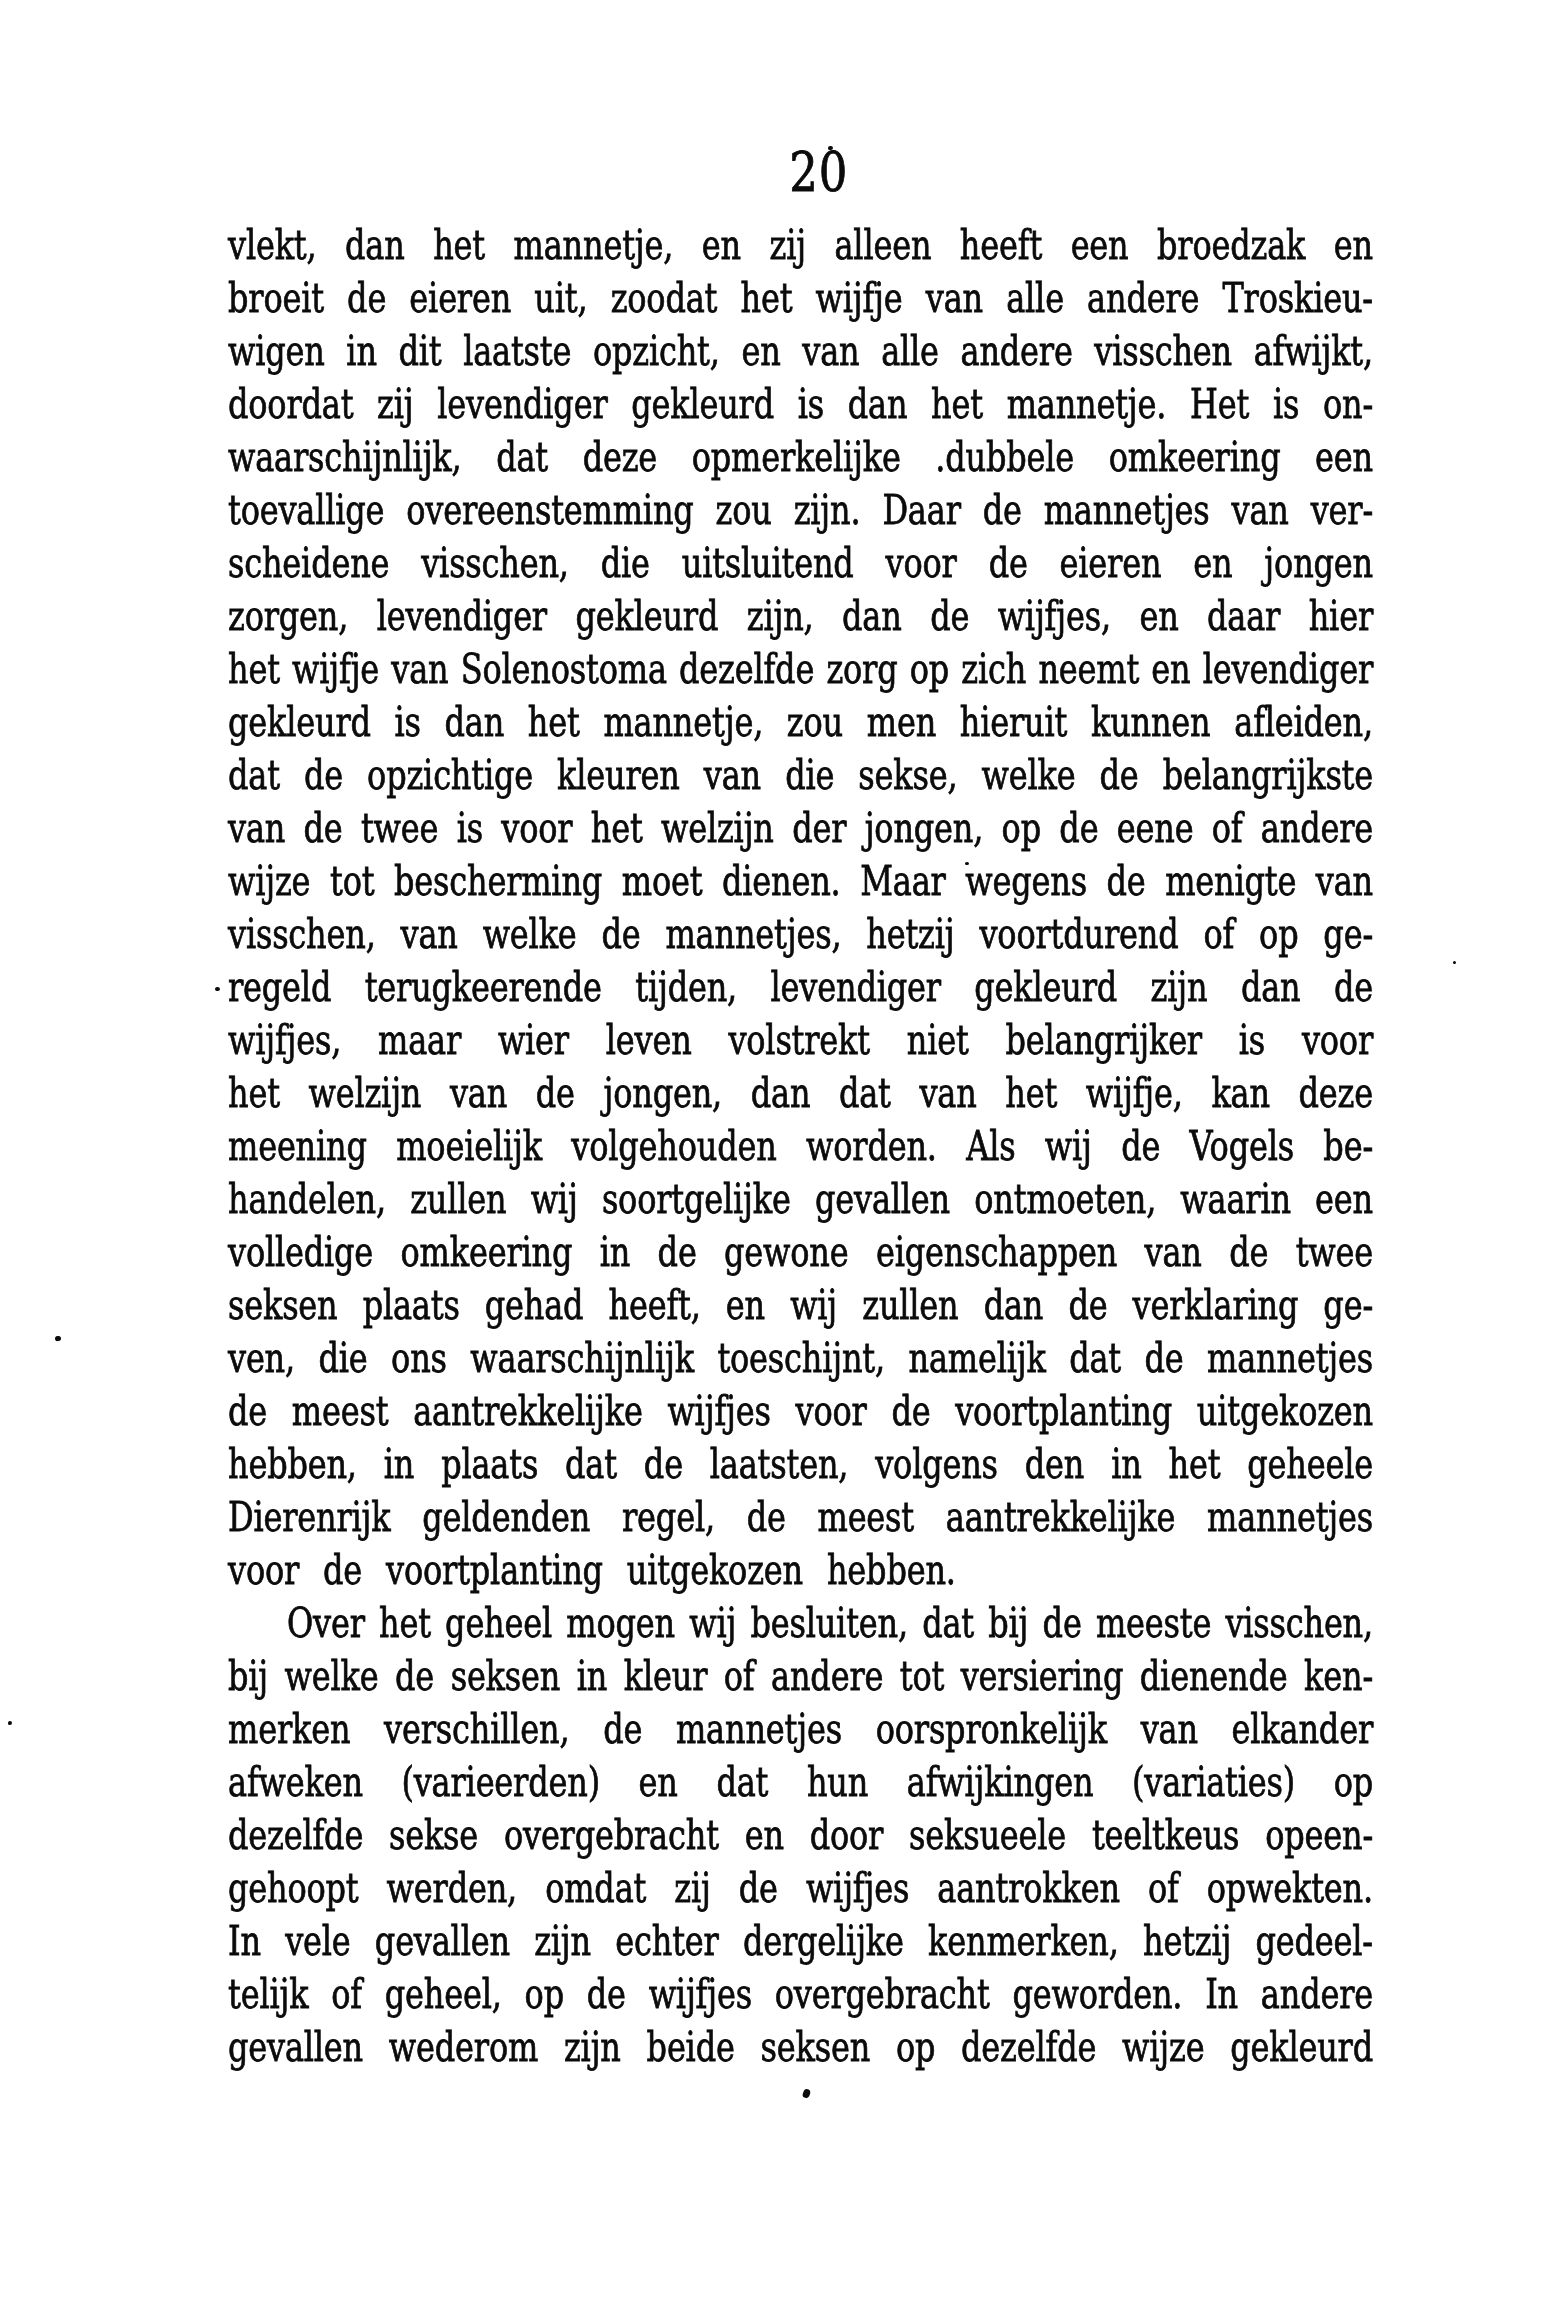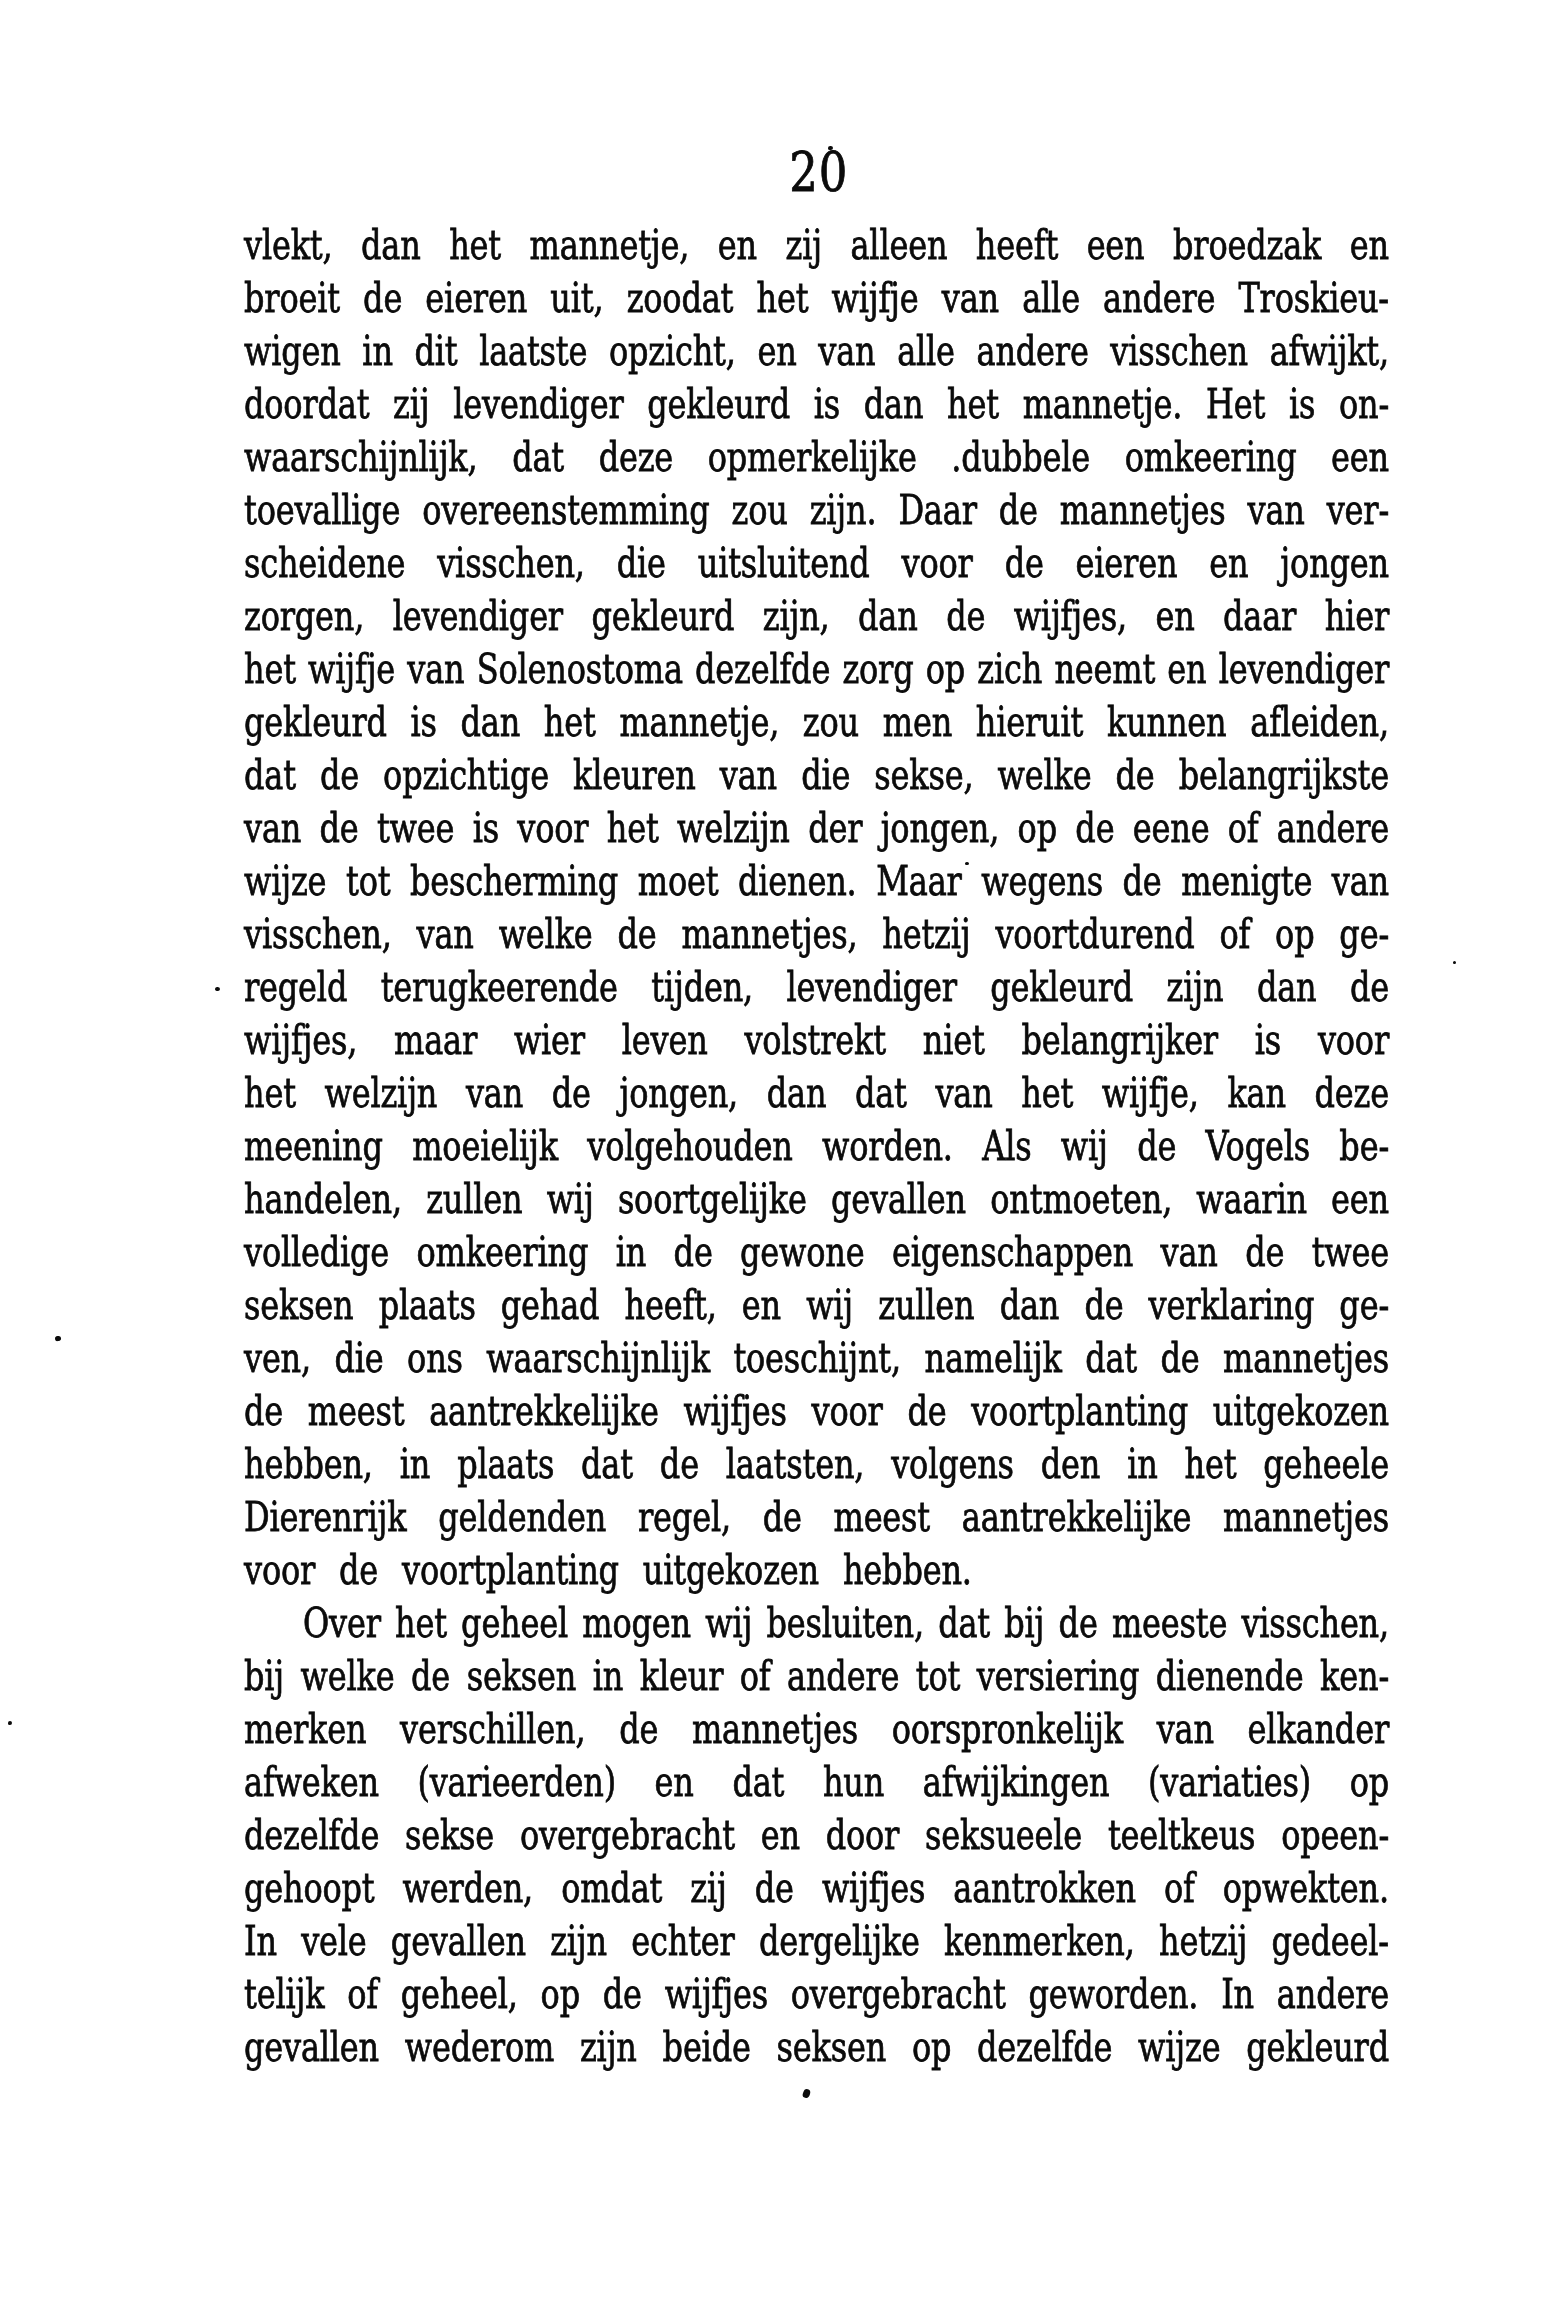--- a/index.html
+++ b/index.html
@@ -28,21 +28,21 @@
     text-indent: 20.4px;
     font-size: 45px;
     line-height: 45px;
     letter-spacing: 0.9px;
     -webkit-text-stroke: 0.7px currentColor;
     transform: scaleY(1.2);
     transform-origin: 50% 84%;
   }
   #text-block {
     position: absolute;
-    left: 244px;
+    left: 228px;
     top: 222px;
     width: 1145px;
   }
   .line {
     height: 53px;
     line-height: 53px;
     font-size: 32px;
     letter-spacing: -0.2px;
     text-align: justify;
     text-align-last: justify;

